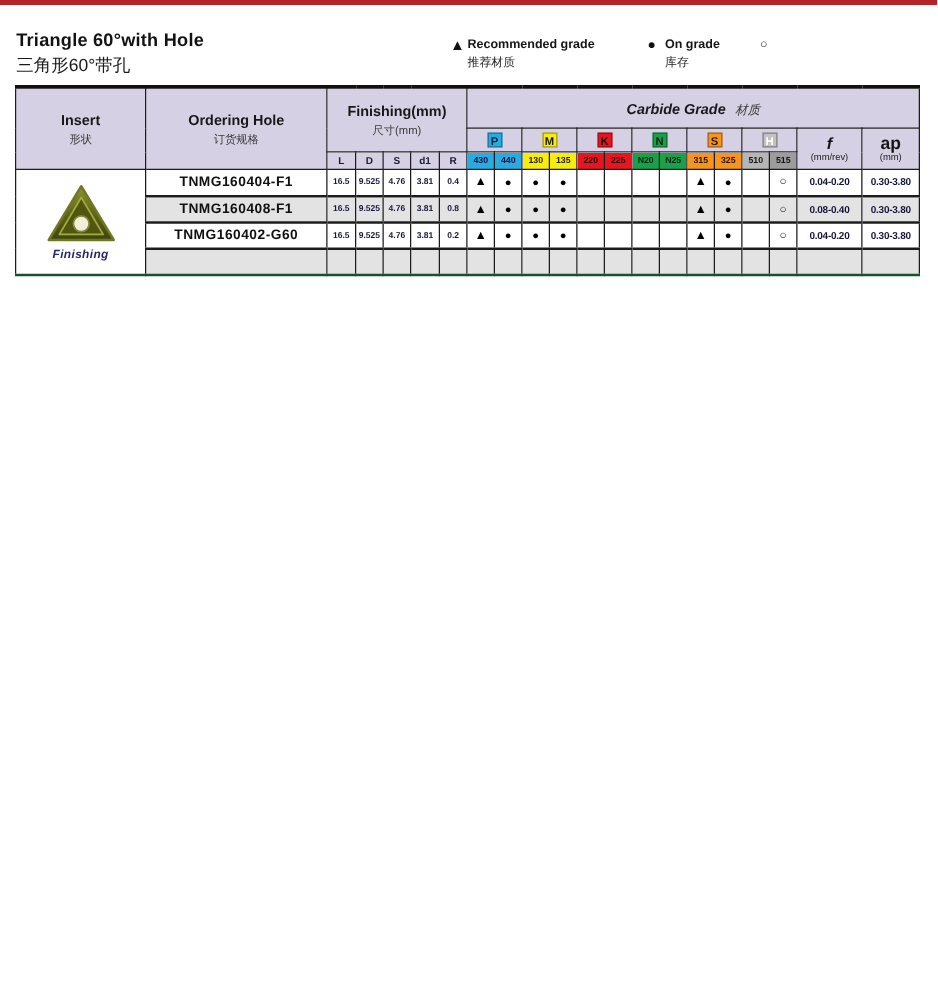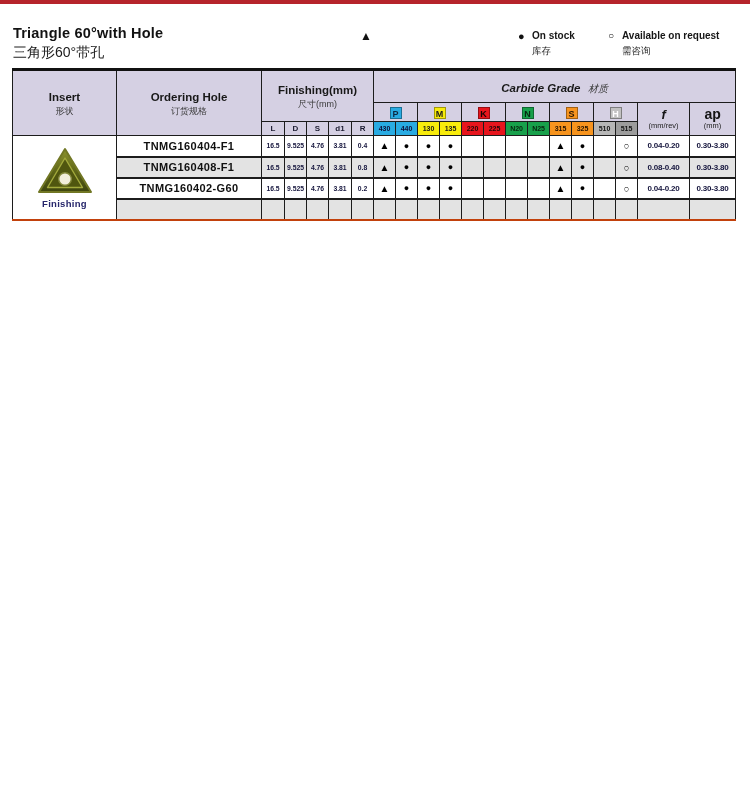--- a/index.html
+++ b/index.html
@@ -17,21 +17,21 @@
   .legend-sym { display:inline-block; width:14px; text-align:left; color:#111; }
   .sym-tri { font-size:12px; line-height:12px; }
   .sym-dot { font-size:11px; line-height:12px; }
   .sym-open { font-size:10px; line-height:12px; font-weight:bold; }
   .legend-txt .en { font-size:10px; font-weight:bold; color:#161616; line-height:12px; }
   .legend-txt .zh { font-size:9.5px; color:#222; margin-top:3px; line-height:11px; }
 
   .table-wrap { position:absolute; left:12px; top:68px; }
   table { border-collapse:collapse; table-layout:fixed; width:723px; }
   td { border:1px solid #1c1c1c; padding:0; text-align:center; vertical-align:middle; overflow:hidden; }
-  table { border-top:3px solid #111; border-bottom:2px solid #c2410c; }
+  table { border-top:3px solid #111; border-bottom:2px solid #14532d; }
 
   thead td { background:#d5d0e3; }
   .hrowA td { height:33px; }
   .hrowB td { height:17px; }
   .hrowC td { height:14px; }
   .h-en { font-size:11.5px; font-weight:bold; color:#181818; line-height:13px; }
   .h-zh { font-size:9px; color:#3a3a3a; margin-top:2px; line-height:10px; }
   .carbide-h .h-en, .carbide-h .h-zh { display:inline;font-style:italic; }
   .carbide-h .h-zh { font-size:10px; margin-left:3px; }
 
@@ -41,21 +41,21 @@
           font-size:9px; font-weight:bold; padding:0 1px; border:1px solid rgba(0,0,0,0.35); }
   .gradenum { font-size:7px; font-weight:bold; color:#141430; }
   .fa-label { font-size:13px; font-weight:bold; font-style:italic; line-height:13px; color:#151515; }
   .fa-label.ap { font-style:normal; font-size:14px; }
   .fa-unit { font-size:7.5px; color:#222; line-height:9px;text-align:center; }
 
   tbody tr { height:21px; }
   tbody td { background:#ffffff; }
   tbody tr.alt td { background:#e3e3e3; }
   tbody tr + tr td { border-top-width:2px; }
-  td.insert-cell { background:#ffffff !important; }
+  td.insert-cell { background:#ffffff !important;font-style:italic; }
   .insert-inner { display:flex; flex-direction:column; align-items:center; justify-content:center; }
   .insert-label { font-size:9.5px; font-weight:bold; color:#26266b; margin-top:2px; letter-spacing:0.3px; }
 
   .code { font-size:11px; font-weight:bold; letter-spacing:0.4px; color:#101010; }
   .dimv { font-size:6.8px; font-weight:bold; color:#14143c; }
   .mark { color:#000; }
   .mk-tri { font-size:10px; }
   .mk-dot { font-size:9px; }
   .mk-open { font-size:9.5px; font-weight:bold; }
   .fval { font-size:8px; font-weight:bold; color:#14143c; letter-spacing:-0.2px; }
@@ -66,34 +66,34 @@
 <div class="page">
   <div class="topbar" id="topbar" style="background: rgb(182, 36, 43);"></div>
 
   <div class="title-block">
     <div class="title">Triangle 60°with Hole</div>
     <div class="subtitle">三角形60°带孔</div>
   </div>
 
   <div class="legend-item" style="left:360px;">
     <span class="legend-sym sym-tri">▲</span>
+    <span class="legend-txt">
+      <div class="en">Recommended grade</div>
+      <div class="zh">推荐材质</div>
+    </span>
   </div>
   <div class="legend-item" style="left:518px;">
     <span class="legend-sym sym-dot">●</span>
     <span class="legend-txt">
-      <div class="en">On stock</div>
+      <div class="en">On grade</div>
       <div class="zh">库存</div>
     </span>
   </div>
   <div class="legend-item" style="left:608px;">
     <span class="legend-sym sym-open">○</span>
-    <span class="legend-txt">
-      <div class="en">Available on request</div>
-      <div class="zh">需咨询</div>
-    </span>
   </div>
 
   <div class="table-wrap">
     <table>
       <colgroup>
         <col style="width:104px">
           <col style="width:145px">
         <col style="width:23px">
           <col style="width:22px">
           <col style="width:22px">

